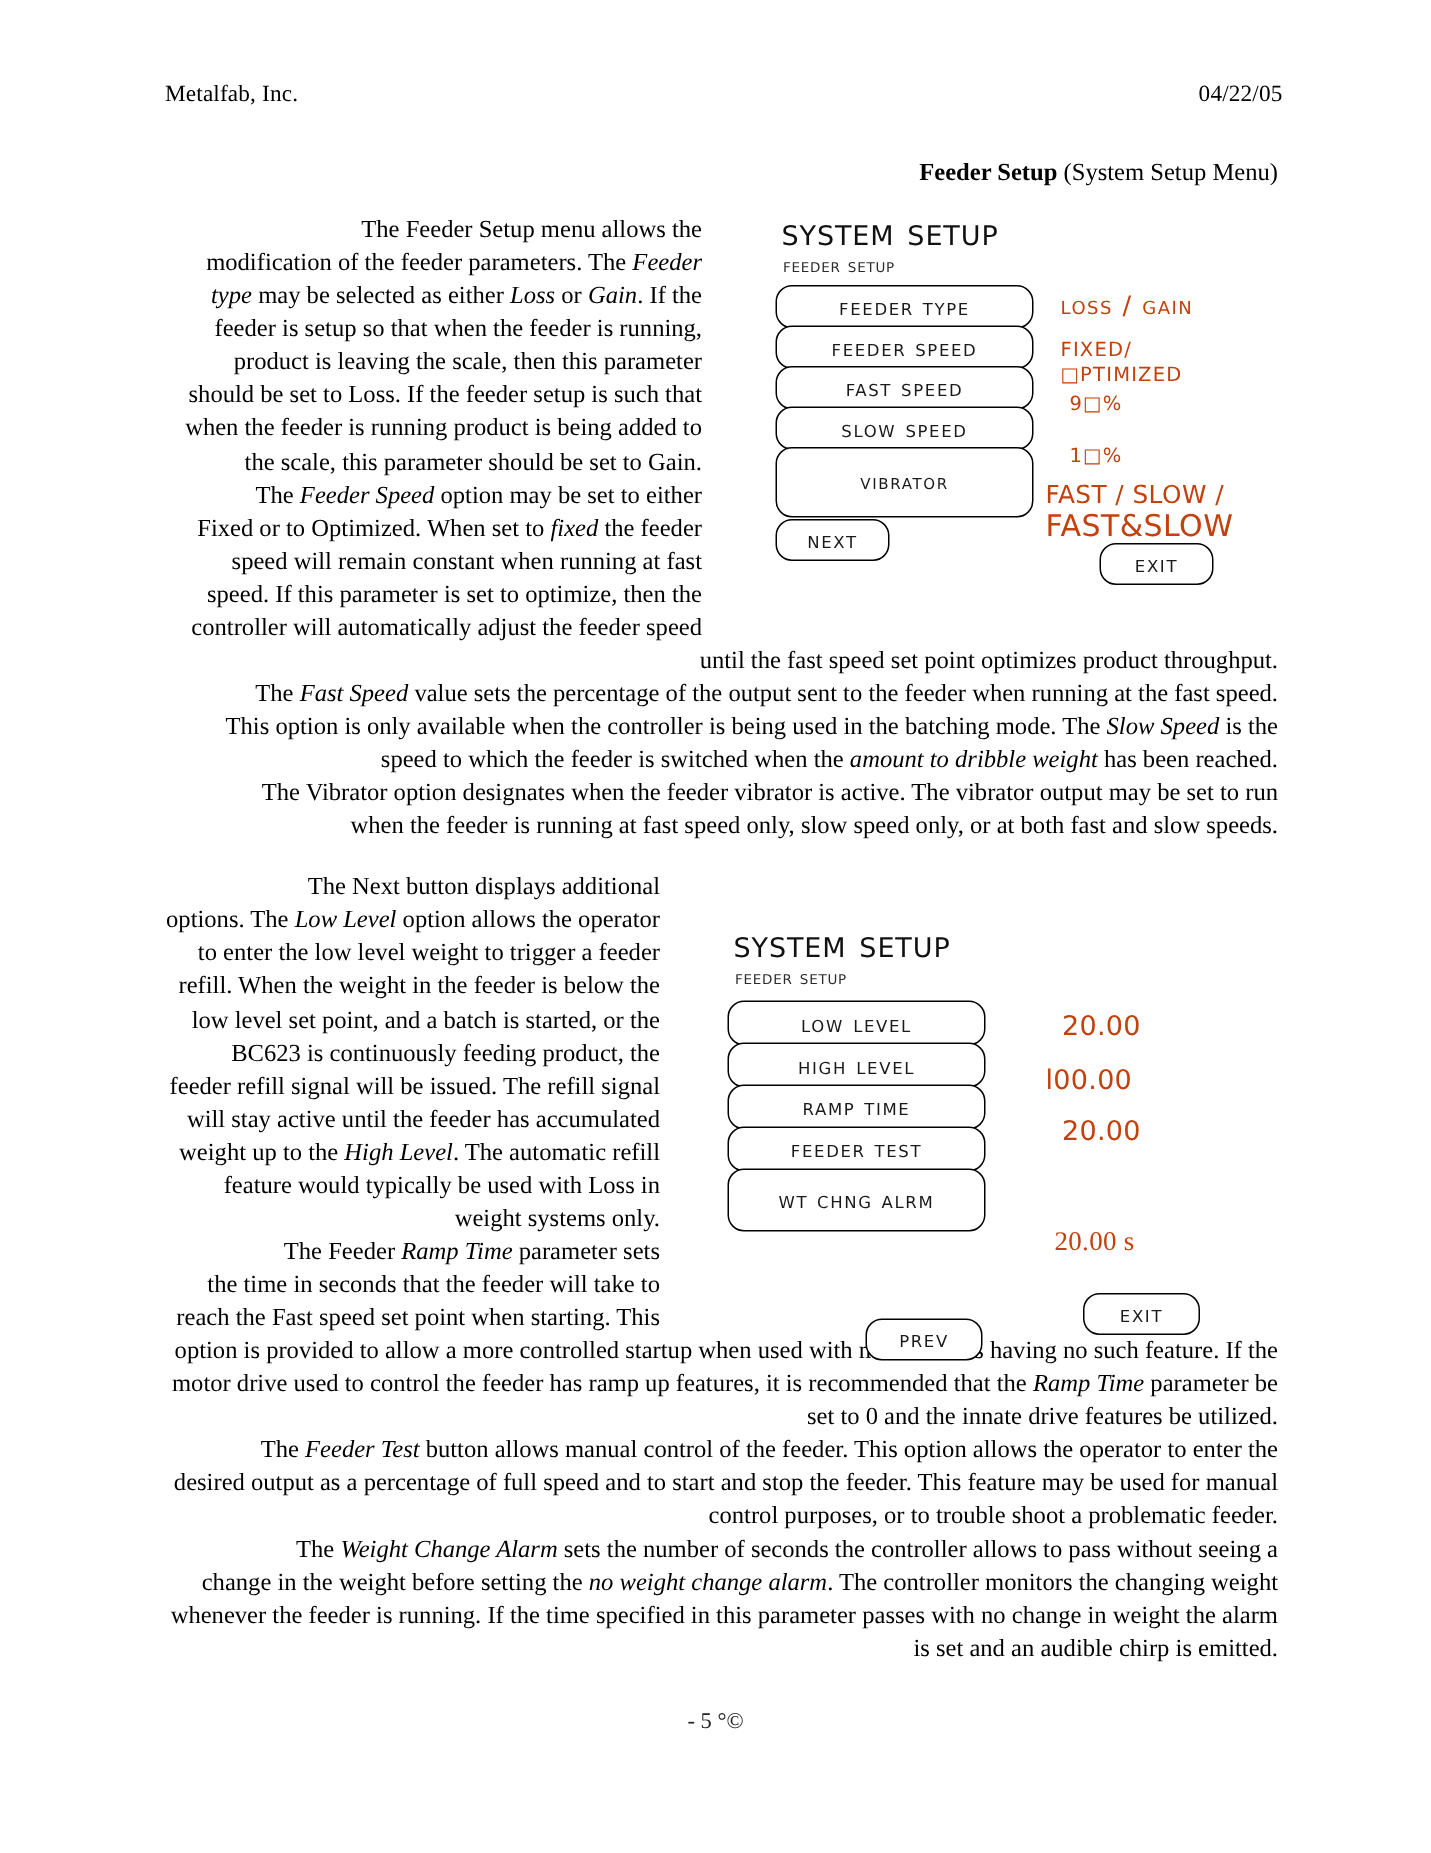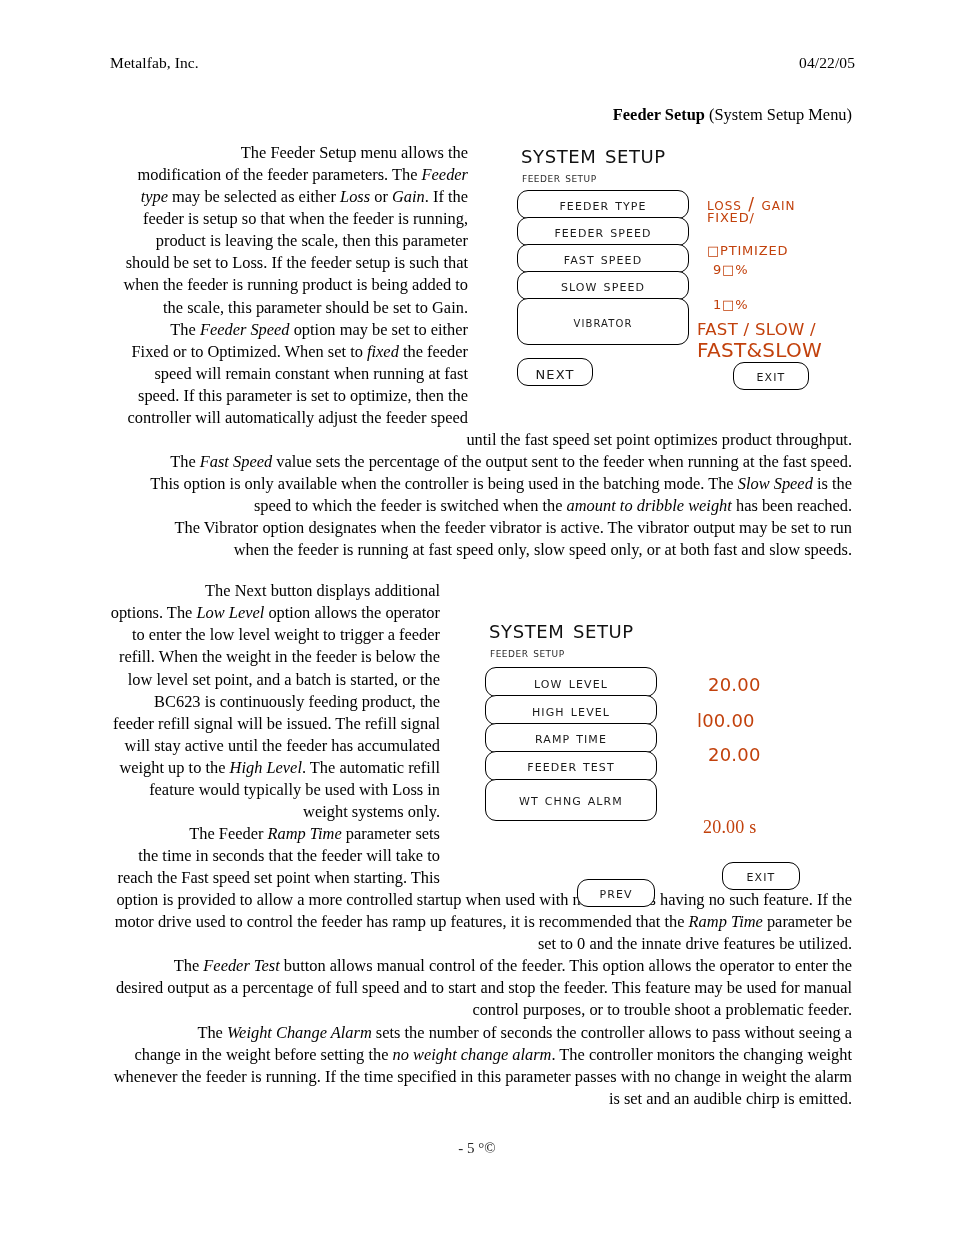--- a/index.html
+++ b/index.html
@@ -182,28 +182,28 @@
 
     <div class="btn-col" style="left:0px; top:48px; width:172px;">
       <div class="hmi-btn" style="height:29px; font-size:15px;">Feeder Type</div>
       <div class="hmi-btn tight" style="height:29px; font-size:15px;">Feeder Speed</div>
       <div class="hmi-btn tight" style="height:29px; font-size:15.5px;">Fast Speed</div>
       <div class="hmi-btn tight" style="height:29px; font-size:15.5px;">Slow Speed</div>
       <div class="hmi-btn tight" style="height:47px; font-size:14.5px;">Vibrator</div>
     </div>
 
     <div class="val smallcap" style="left:190px; top:52px; font-size:17px;">Loss / Gain</div>
-    <div class="val" style="left:190px; top:68px; font-size:13px; letter-spacing:0.8px;">FIXED/</div>
+    <div class="val" style="left:190px; top:84px; font-size:13px; letter-spacing:0.8px;">FIXED/</div>
     <div class="val" style="left:190px; top:101px; font-size:13px; letter-spacing:0.8px;">□PTIMIZED</div>
     <div class="val" style="left:196px; top:120px; font-size:13px; letter-spacing:0.8px;">9□%</div>
     <div class="val" style="left:196px; top:155px; font-size:13px; letter-spacing:0.8px;">1□%</div>
     <div class="val" style="left:180px; top:178px; font-size:16.5px; letter-spacing:0.3px;">FAST / SLOW /</div>
     <div class="val" style="left:180px; top:196px; font-size:20px; letter-spacing:0.3px;">FAST&amp;SLOW</div>
 
-    <div class="hmi-btn" style="position:absolute; left:0px; top:216px; width:76px; height:28px; font-size:19px;">Next</div>
+    <div class="hmi-btn" style="position:absolute; left:0px; top:204px; width:76px; height:28px; font-size:15px;">Next</div>
     <div class="hmi-btn" style="position:absolute; left:216px; top:220px; width:76px; height:28px; font-size:15px;">Exit</div>
   </div>
 
   <div class="hmi" style="left:485px; top:617px; width:360px; height:285px;">
 
     <div class="hmi-title" style="position:absolute; left:4px; top:0;">System Setup</div>
     <div class="hmi-sub" style="position:absolute; left:5px; top:26px;">Feeder Setup</div>
 
     <div class="btn-col" style="left:0px; top:50px; width:172px;">
       <div class="hmi-btn" style="height:30px; font-size:16px;">Low Level</div>

